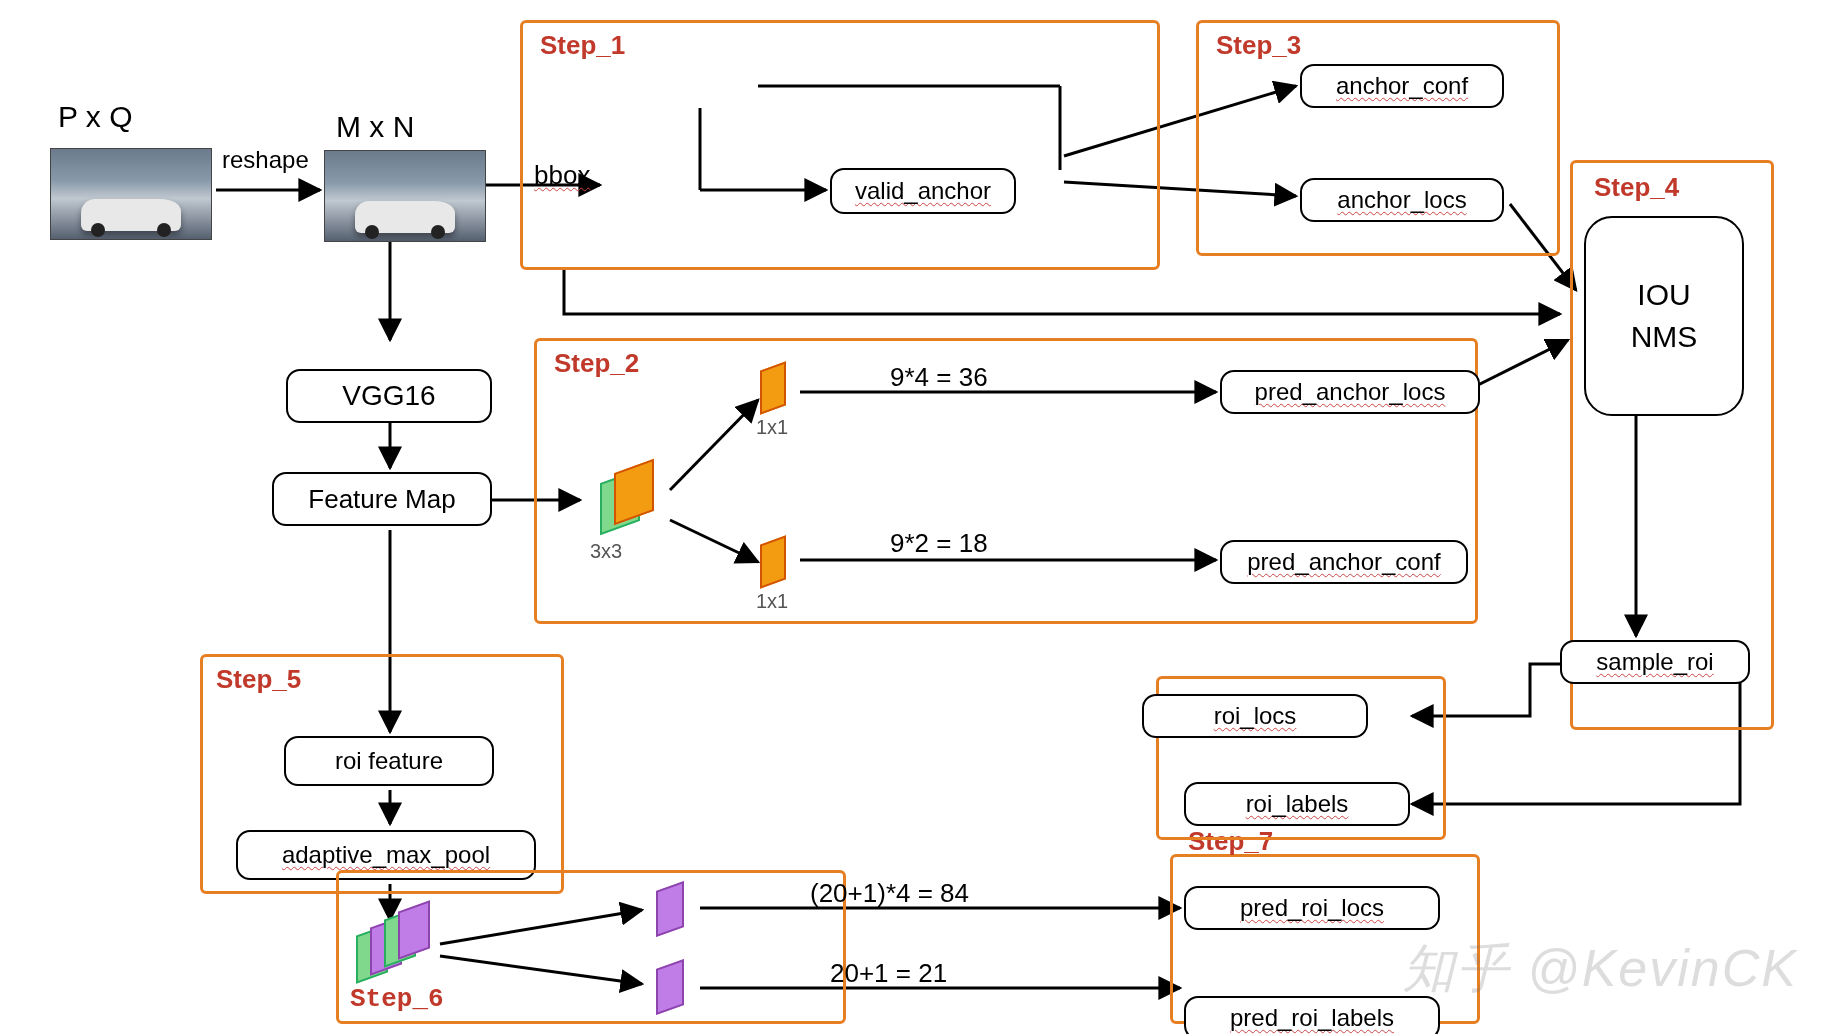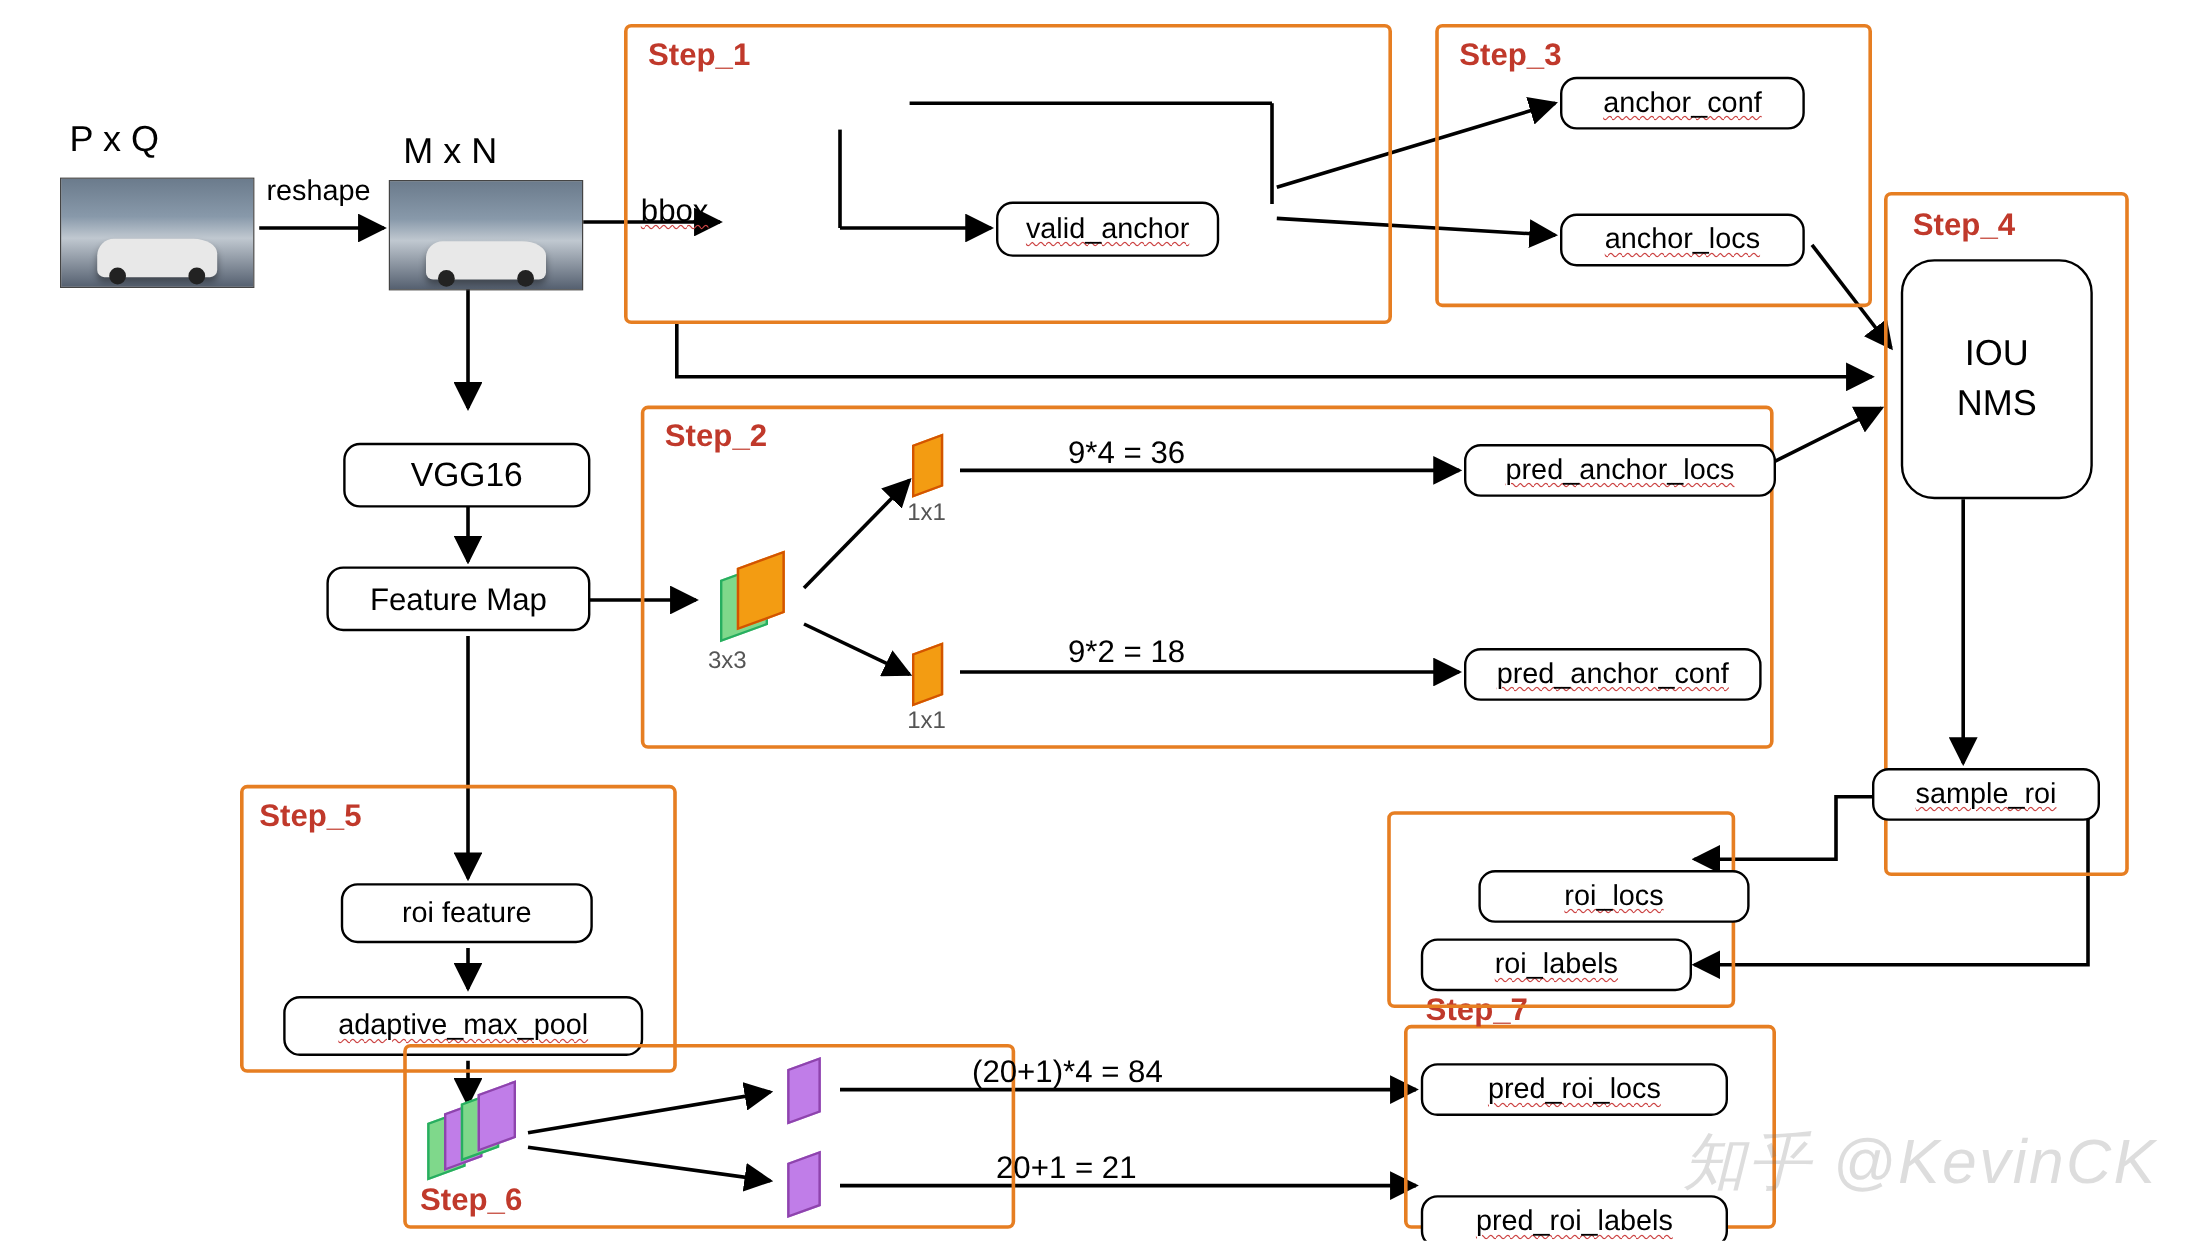--- a/index.html
+++ b/index.html
@@ -262,39 +262,39 @@
   <div class="step-box" style="left:200px; top:654px; width:364px; height:240px;"></div>
   <div class="step-label" style="left:216px; top:664px;">Step_5</div>
 
   <div class="node" style="left:284px; top:736px; width:210px; height:50px;">roi feature</div>
 
   <div class="node underline-wavy" style="left:236px; top:830px; width:300px; height:50px;">
       <span>adaptive_max_pool</span>
     </div>
 
   <div class="step-box" style="left:336px; top:870px; width:510px; height:154px;"></div>
-  <div class="step-label" style="left:350px; top:984px;">Step_6</div>
+  <div class="step-label" style="left:350px; top:984px;font-family:Liberation Mono, monospace;">Step_6</div>
 
   <div class="conv-tile green" style="left:356px; top:930px; width:28px; height:44px;"></div>
   <div class="conv-tile purple" style="left:370px; top:922px; width:28px; height:44px;"></div>
   <div class="conv-tile green" style="left:384px; top:914px; width:28px; height:44px;"></div>
   <div class="conv-tile purple" style="left:398px; top:906px; width:28px; height:44px;"></div>
 
   <div class="conv-tile purple" style="left:656px; top:886px; width:24px; height:42px;"></div>
 
   <div class="conv-tile purple" style="left:656px; top:964px; width:24px; height:42px;"></div>
 
   <div class="txt" style="left:810px; top:878px;">(20+1)*4 = 84</div>
   <div class="txt" style="left:830px; top:958px;">20+1 = 21</div>
 
   <div class="step-box" style="left:1170px; top:854px; width:310px; height:170px;"></div>
   <div class="step-label" style="left:1188px; top:826px;">Step_7</div>
 
   <div class="step-box" style="left:1156px; top:676px; width:290px; height:164px; border-color:#e67e22;"></div>
-  <div class="node underline-wavy" style="left:1232px; top:694px; width:226px; height:44px;margin-top:31px;">
+  <div class="node underline-wavy" style="left:1142px; top:694px; width:226px; height:44px;">
       <span>roi_locs</span>
     </div>
   <div class="node underline-wavy" style="left:1184px; top:886px; width:256px; height:44px;">
       <span>pred_roi_locs</span>
     </div>
 
   <div class="node underline-wavy" style="left:1184px; top:782px; width:226px; height:44px;">
       <span>roi_labels</span>
     </div>
   <div class="node underline-wavy" style="left:1184px; top:966px; width:256px; height:44px;margin-top:30px;">

